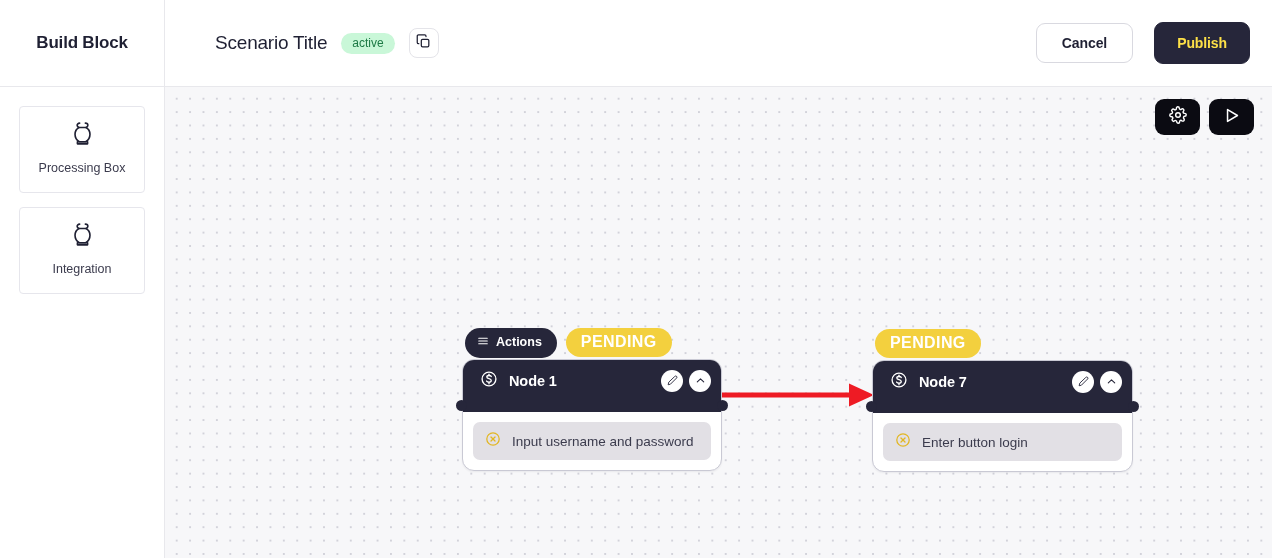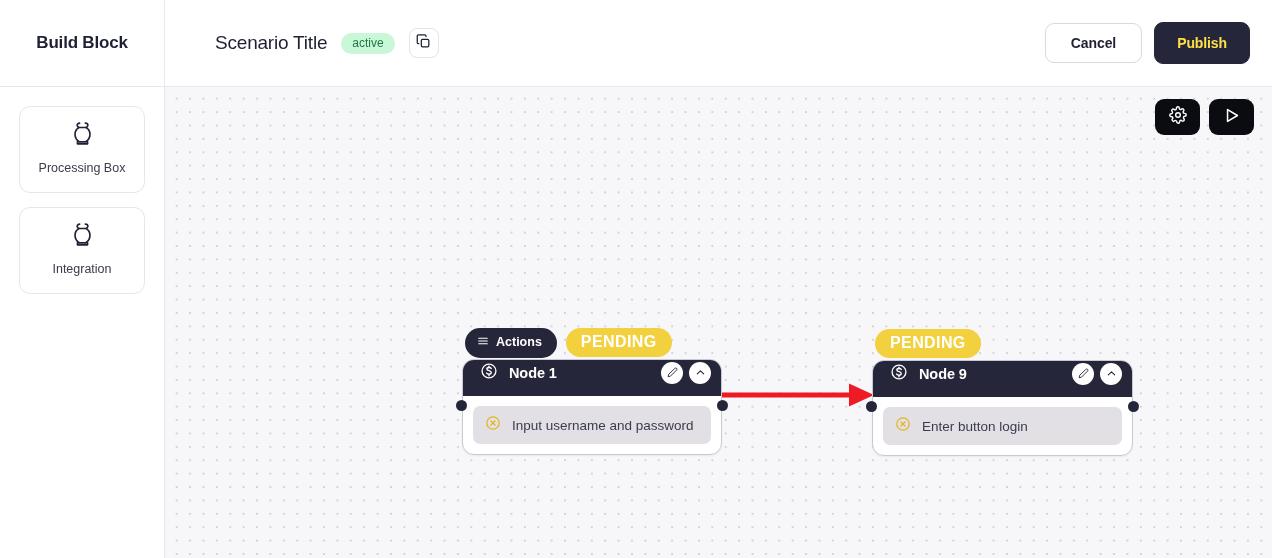--- a/index.html
+++ b/index.html
@@ -43,21 +43,21 @@
     line-height: 1;
   }
   .copy-btn {
     margin-left: 14px;
     width: 30px; height: 30px;
     border: 1px solid #e4e4e9; border-radius: 8px;
     background: #fff;
     display: flex; align-items: center; justify-content: center;
     cursor: pointer;
   }
-  .topbar-actions { margin-left: auto; display: flex; align-items: center; gap: 12px; }
+  .topbar-actions { margin-left: auto; display: flex; align-items: center; gap: 21px; }
   .btn {
     font-size: 14px; font-weight: bold;
     border-radius: 9px; cursor: pointer;
     line-height: 1; letter-spacing: -0.1px;
   }
   .btn-cancel {
     background: #ffffff; color: #1f2033;
     border: 1px solid #d9d9e0;
     padding: 12px 25px;
   }
@@ -73,21 +73,21 @@
   
   .sidebar {
     width: 165px; min-width: 165px;
     background: #ffffff;
     border-right: 1px solid #e8e8ec;
     padding: 19px 19px 0 19px;
     display: flex; flex-direction: column; gap: 14px;
   }
   .palette-item {
     border: 1px solid #e6e6ec;
-    border-radius: 11px;
+    border-radius: 4px;
     background: #fff;
     padding: 14px 6px 15px;
     display: flex; flex-direction: column; align-items: center; gap: 9px;
     cursor: pointer;
   }
   .palette-label {
     font-size: 12.5px; color: #3b3b4d; text-align: center; line-height: 1.45;
   }
 
   
@@ -133,21 +133,21 @@
   }
   .node-card {
     background: #ffffff;
     border: 1px solid #c9c9d4;
     border-radius: 12px;
     box-shadow: 0 1px 2px rgba(20,20,40,0.06);
     overflow: hidden;
   }
   .node-header {
     background: #26263a; color: #ffffff;
-    height: 36px;
+    height: 52px;
     display: flex; align-items: center;
     padding: 0 10px 11px 17px;
     gap: 11px;
   }
   .node-title { font-size: 14.5px; font-weight: bold; letter-spacing: -0.1px; }
   .node-header-btns { margin-left: auto; display: flex; gap: 6px; }
   .round-btn {
     width: 22px; height: 22px; border-radius: 50%;
     background: #ffffff;
     display: flex; align-items: center; justify-content: center;
@@ -319,21 +319,21 @@
         <div class="node-card">
           <div class="node-header">
             <span>
               <svg width="18" height="18" viewBox="0 0 24 24" fill="none" stroke="#ffffff" stroke-width="1.8" stroke-linecap="round" stroke-linejoin="round">
                 <circle cx="12" cy="12" r="9.2"></circle>
                 <path d="M15 8.6c-.7-.9-1.8-1.3-3-1.3-1.7 0-2.9.9-2.9 2.1 0 1.3 1.1 1.8 2.9 2.2 1.9.4 3 .9 3 2.3 0 1.3-1.3 2.2-3.1 2.2-1.3 0-2.4-.45-3.1-1.35"></path>
                 <line x1="12" y1="5.6" x2="12" y2="7.3"></line>
                 <line x1="12" y1="16.7" x2="12" y2="18.4"></line>
               </svg>
             </span>
-            <span class="node-title">Node 9</span>
+            <span class="node-title">Node 7</span>
             <div class="node-header-btns">
               <div class="round-btn">
                 <span>
                   <svg width="11" height="11" viewBox="0 0 24 24" fill="none" stroke="#26263a" stroke-width="2" stroke-linecap="round" stroke-linejoin="round">
                     <path d="M17.2 2.9a2.6 2.6 0 0 1 3.7 3.7L7.4 20.1l-4.9 1.2 1.2-4.9z"></path>
                   </svg>
                 </span>
               </div>
               <div class="round-btn">
                 <span>

